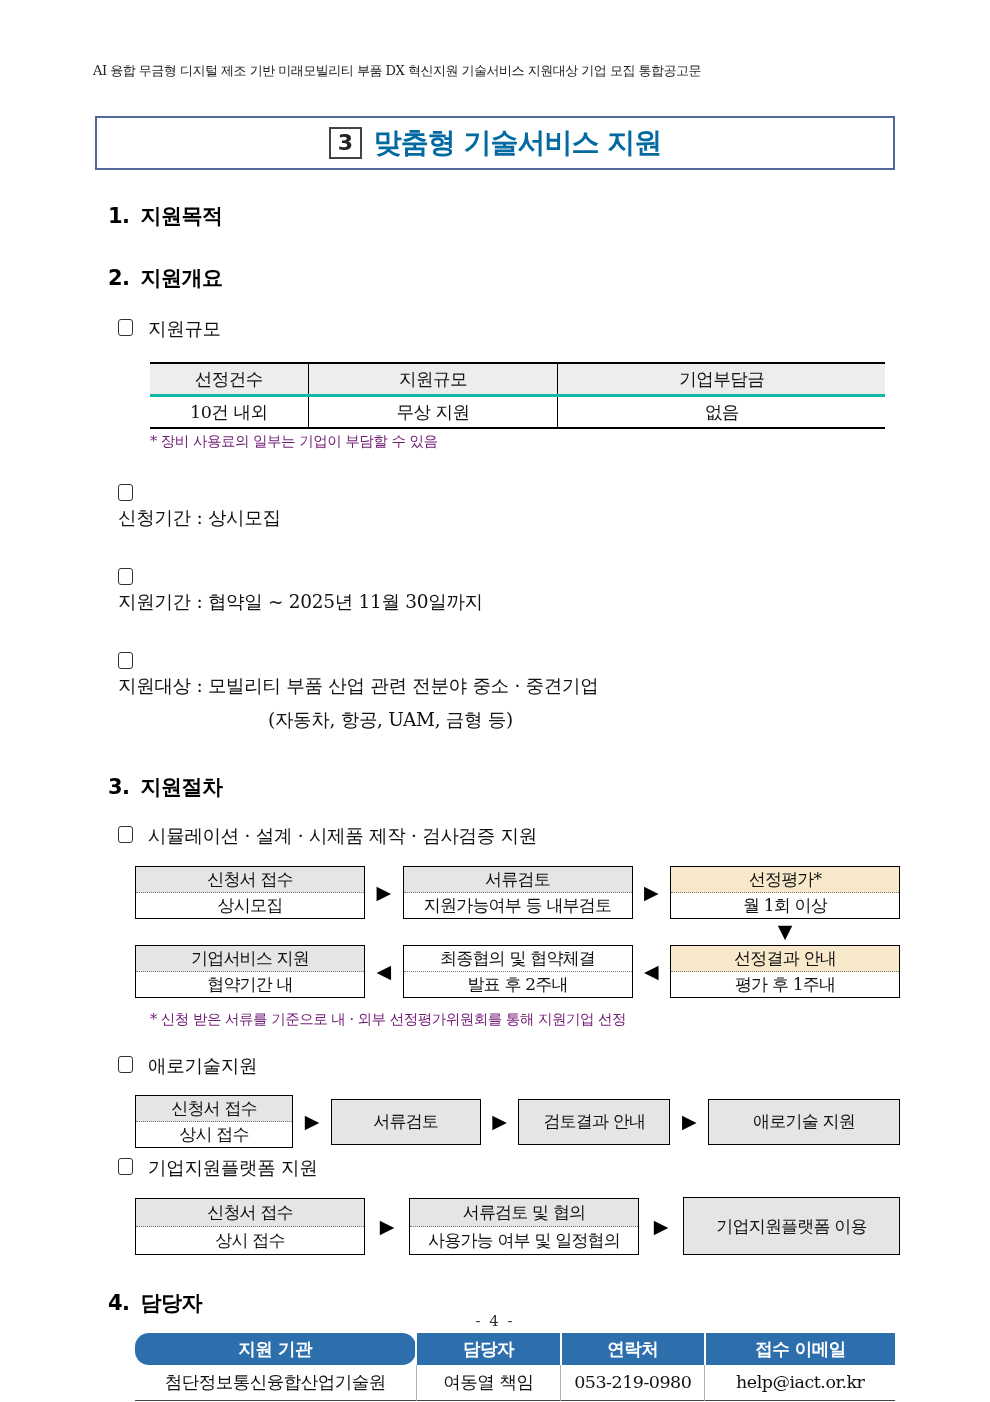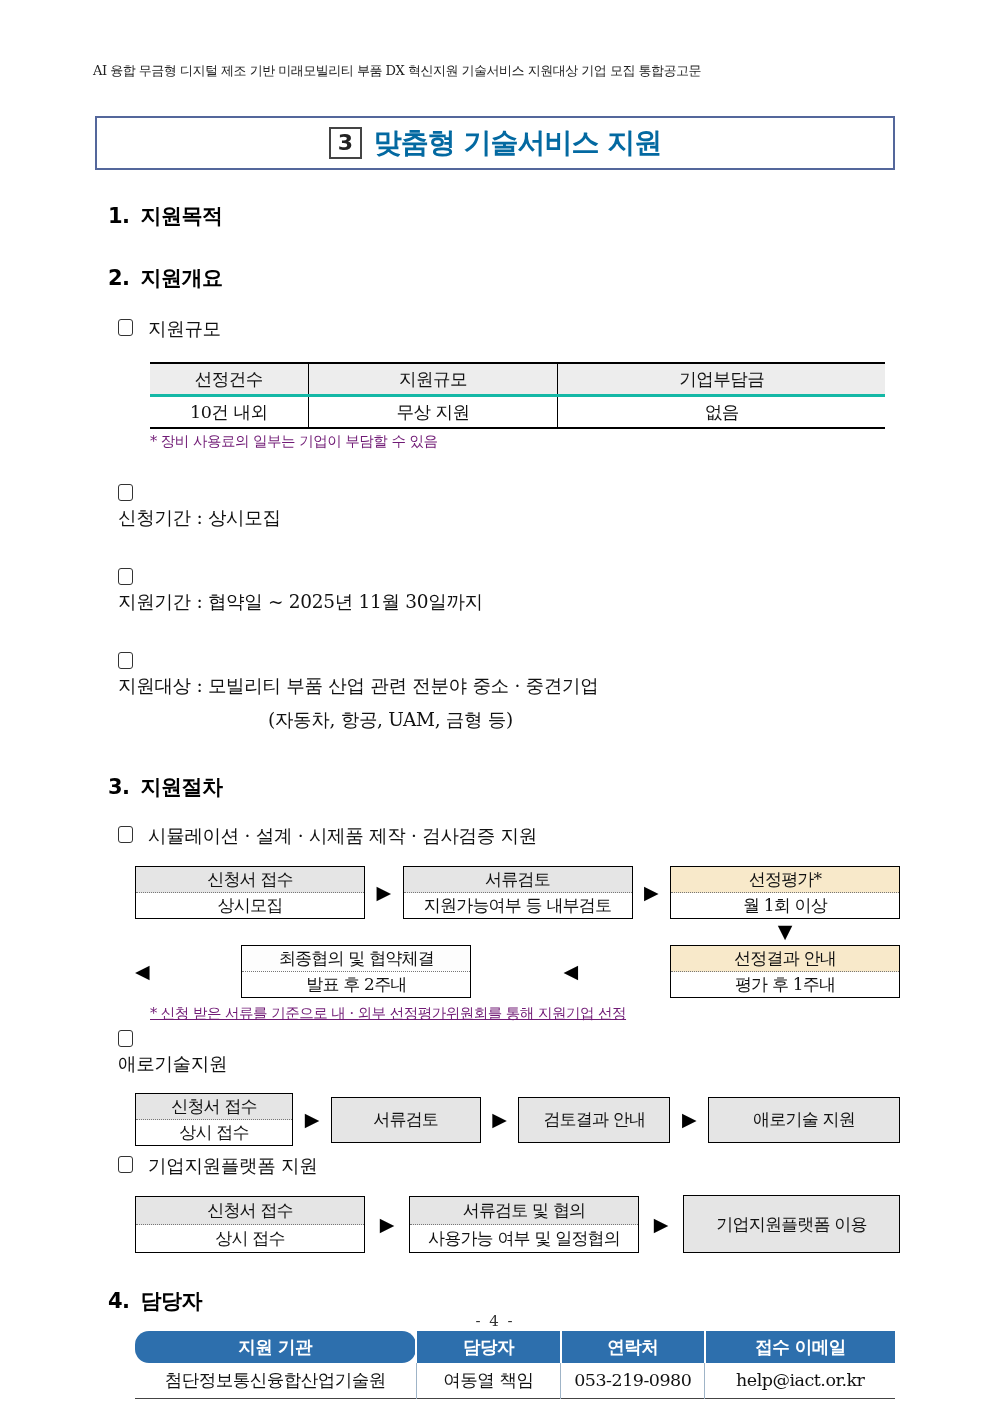--- a/index.html
+++ b/index.html
@@ -189,34 +189,38 @@
     </div>
   </div>
 
   <div class="flow-row downrow">
     <div class="dcell">
       <span class="arr">▼</span>
     </div>
   </div>
 
   <div class="flow-row">
+    <div class="fbox w230">
+      <div class="fhead bg-gray">기업서비스 지원</div>
+      <div class="fbody">협약기간 내</div>
+    </div>
     <span class="arr">◀</span>
     <div class="fbox w230">
       <div class="fhead bg-white">최종협의 및 협약체결</div>
       <div class="fbody">발표 후 2주내</div>
     </div>
     <span class="arr">◀</span>
     <div class="fbox w230">
       <div class="fhead bg-tan">선정결과 안내</div>
       <div class="fbody">평가 후 1주내</div>
     </div>
   </div>
-  <div class="note" style="margin-top:6px;text-decoration:underline;">* 신청 받은 서류를 기준으로 내 · 외부 선정평가위원회를 통해 지원기업 선정</div>
-
-  <div class="bullet" style="margin-top:0;flex-direction:column;">
+  <div class="note" style="margin-top:12px;">* 신청 받은 서류를 기준으로 내 · 외부 선정평가위원회를 통해 지원기업 선정</div>
+
+  <div class="bullet" style="margin-top:20px;">
     <span class="cbx"></span>
     <div class="btext">애로기술지원</div>
   </div>
 
   <div class="flow-row" style="margin-top:12px;">
     <div class="fbox w158">
       <div class="fhead bg-gray">신청서 접수</div>
       <div class="fbody">상시 접수</div>
     </div>
     <span class="arr">▶</span>

